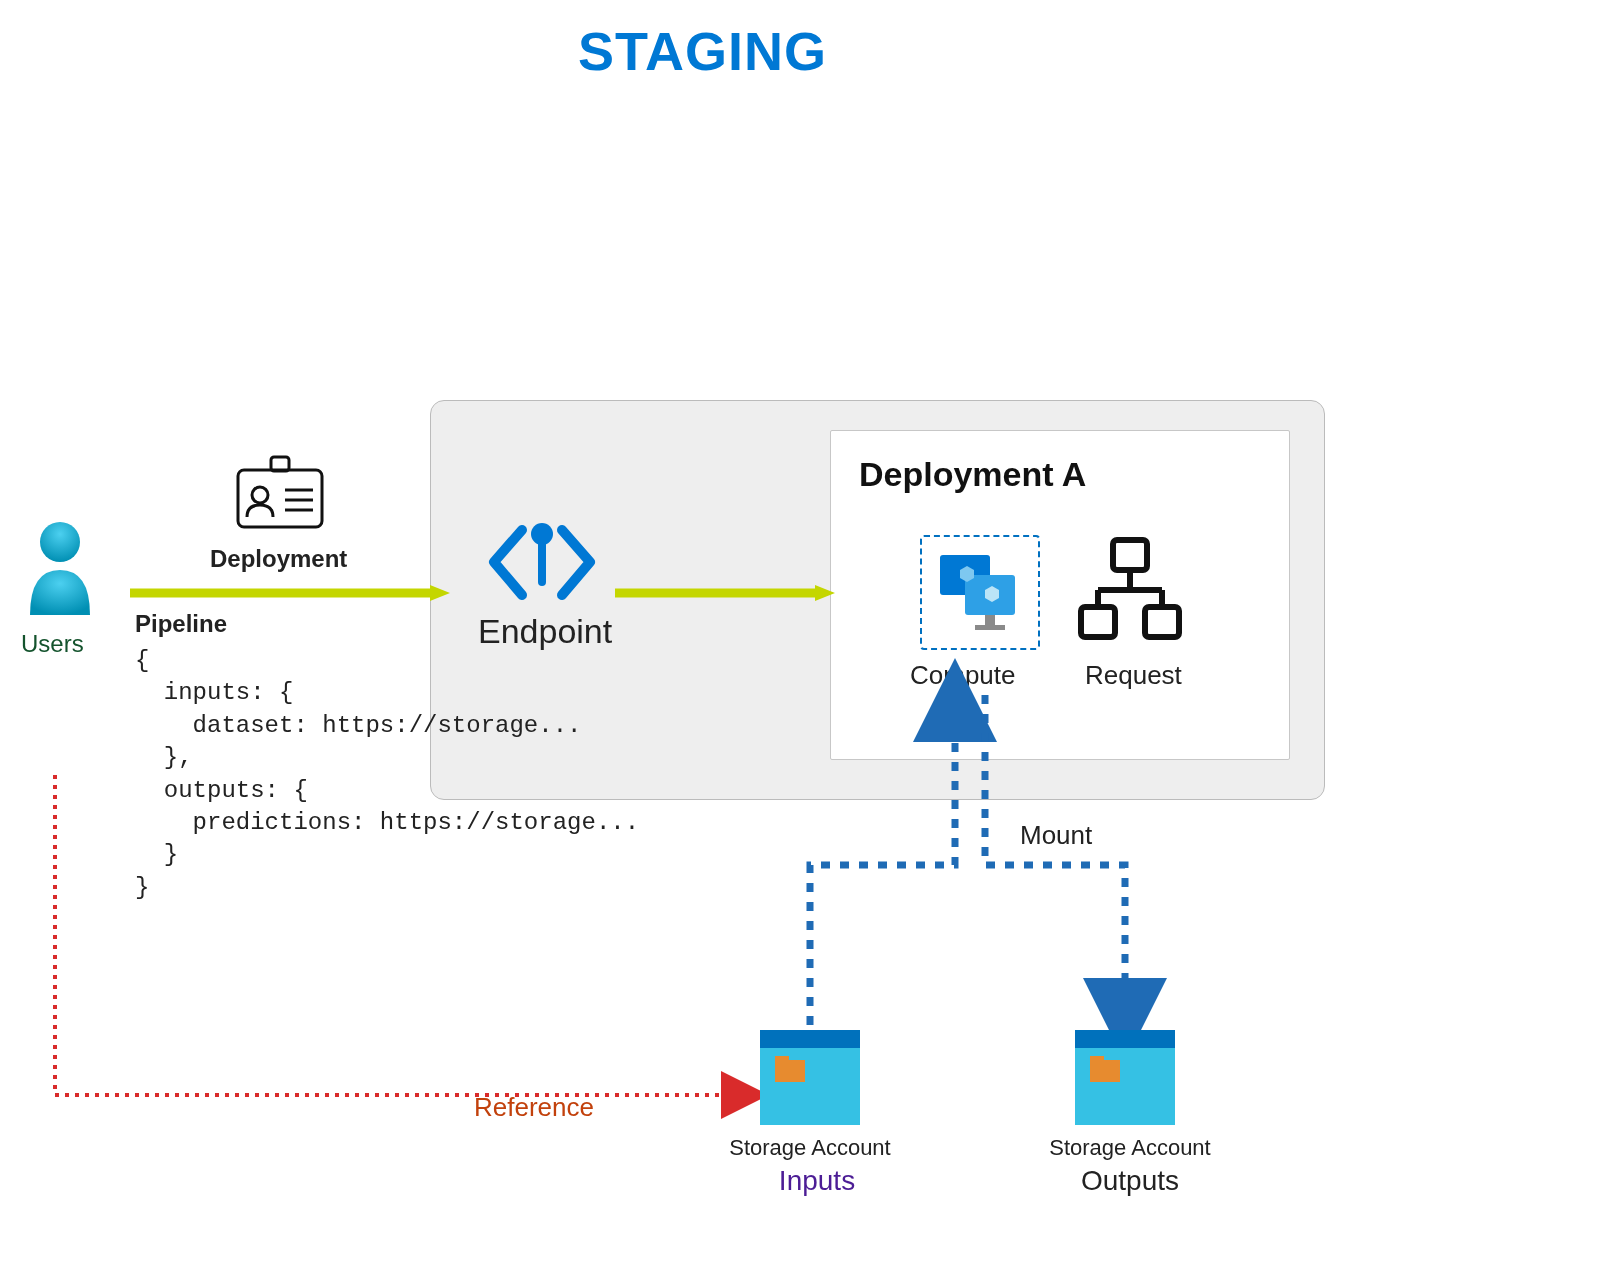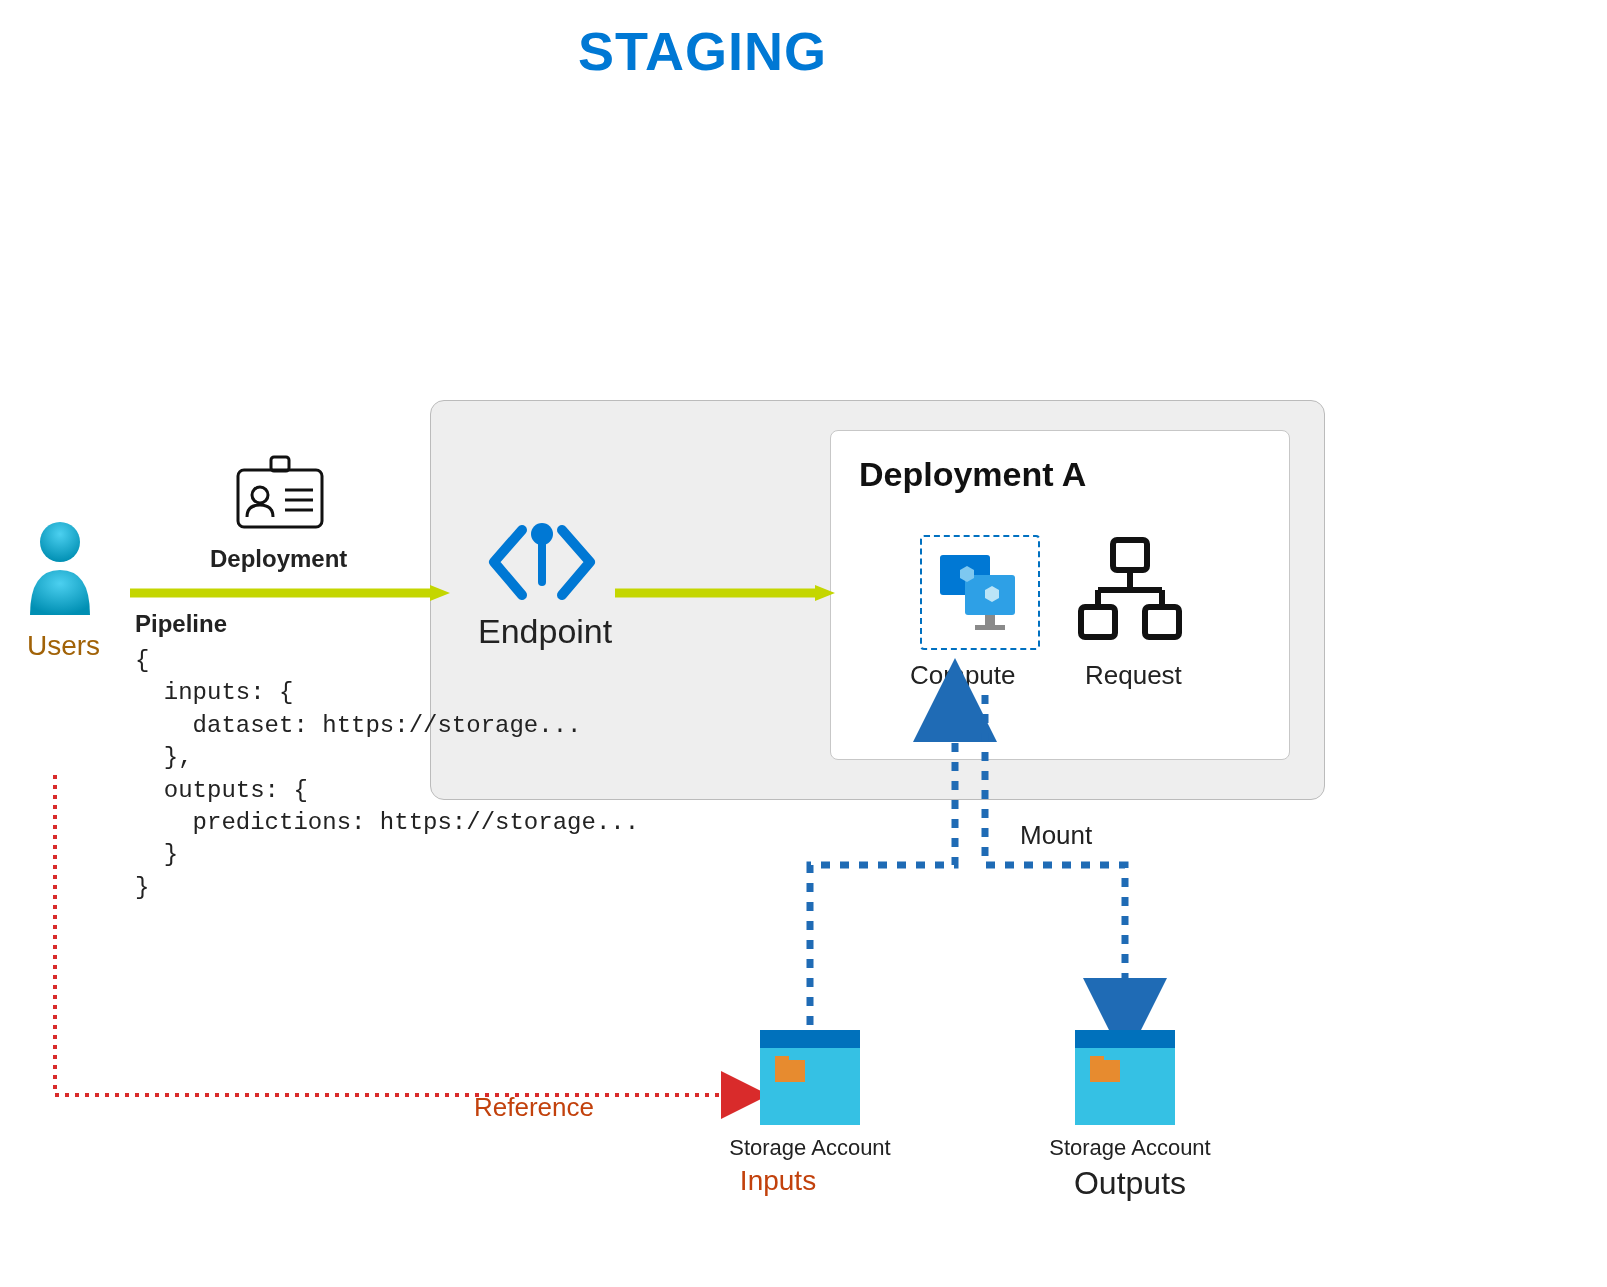--- a/index.html
+++ b/index.html
@@ -31,21 +31,21 @@
     border-radius: 14px;
   }
   .deployment-box {
     position: absolute;
     left: 830px;
     top: 430px;
     width: 460px;
     height: 330px;
     background: #ffffff;
     border: 1px solid #c7c7c7;
-    border-radius: 8px;
+    border-radius: 2px;
     padding: 24px 28px;
   }
   .deployment-title {
     font-size: 34px;
     font-weight: 700;
     color: #111111;
   }
   .compute-box {
     position: absolute;
     left: 920px;
@@ -64,24 +64,24 @@
   }
   .pipeline-label {
     position: absolute;
     left: 1085px;
     top: 660px;
     font-size: 26px;
     color: #222;
   }
   .users-label {
     position: absolute;
-    left: 27px;
+    left: 21px;
     top: 630px;
-    font-size: 28px;
-    color: #a16207;
+    font-size: 24px;
+    color: #14532d;
   }
   .credential-label {
     position: absolute;
     left: 210px;
     top: 545px;
     font-size: 24px;
     font-weight: 700;
     color: #222;
   }
   .endpoint-label {
@@ -129,41 +129,41 @@
     position: absolute;
     left: 720px;
     top: 1135px;
     font-size: 22px;
     color: #222;
     text-align: center;
     width: 180px;
   }
   .storage-sub-1 {
     position: absolute;
-    left: 688px;
+    left: 727px;
     top: 1165px;
     font-size: 28px;
-    color: #c2410c;
+    color: #4c1d95;
     text-align: center;
     width: 180px;
   }
   .storage-label-2 {
     position: absolute;
     left: 1040px;
     top: 1135px;
     font-size: 22px;
     color: #222;
     text-align: center;
     width: 180px;
   }
   .storage-sub-2 {
     position: absolute;
     left: 1040px;
     top: 1165px;
-    font-size: 32px;
+    font-size: 28px;
     color: #222;
     text-align: center;
     width: 180px;
   }
   
   .user-icon {
     position: absolute;
     left: 25px;
     top: 520px;
     width: 70px;

